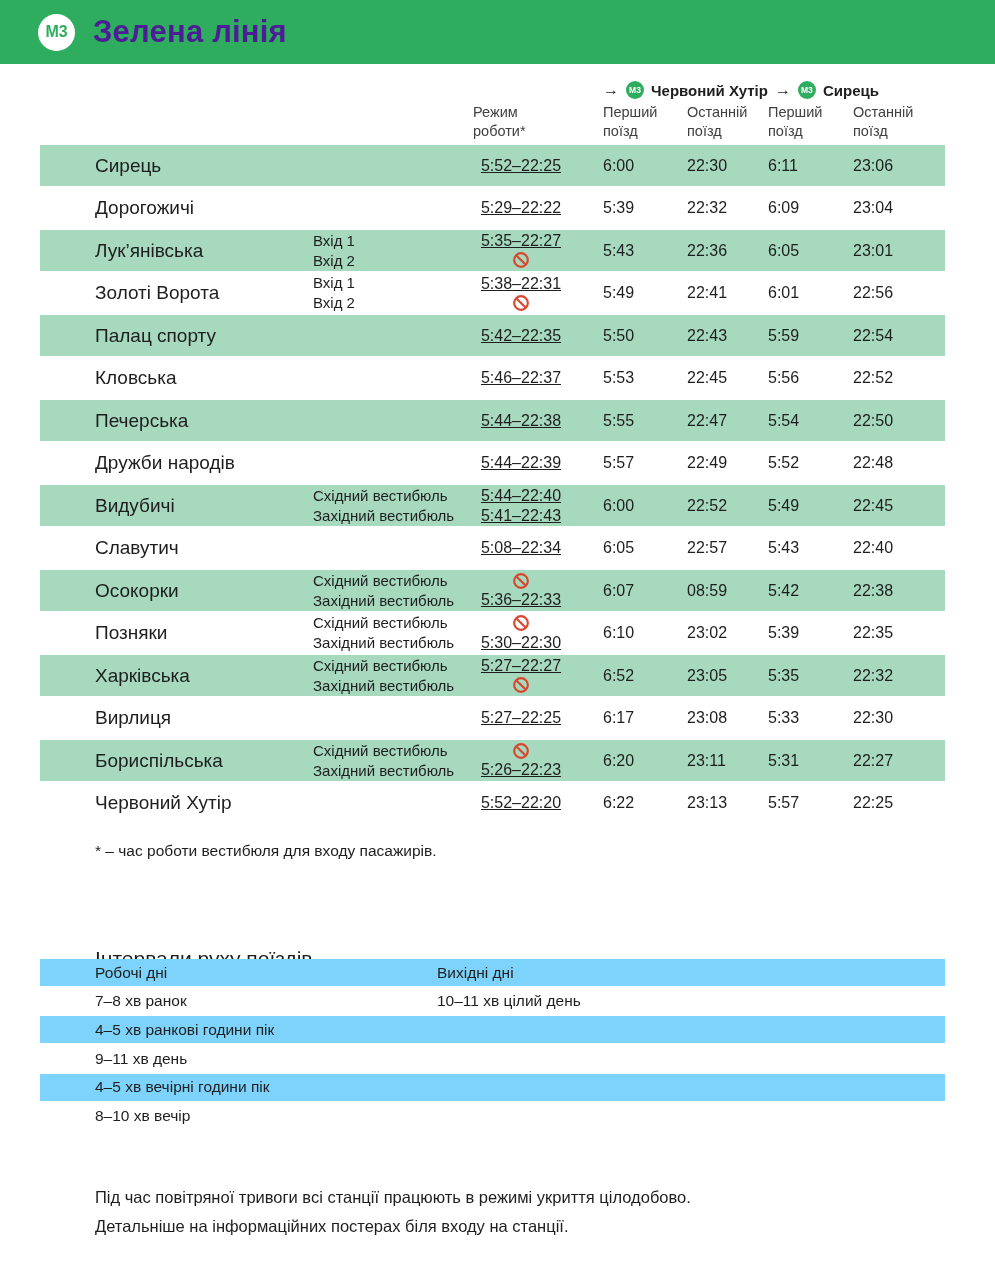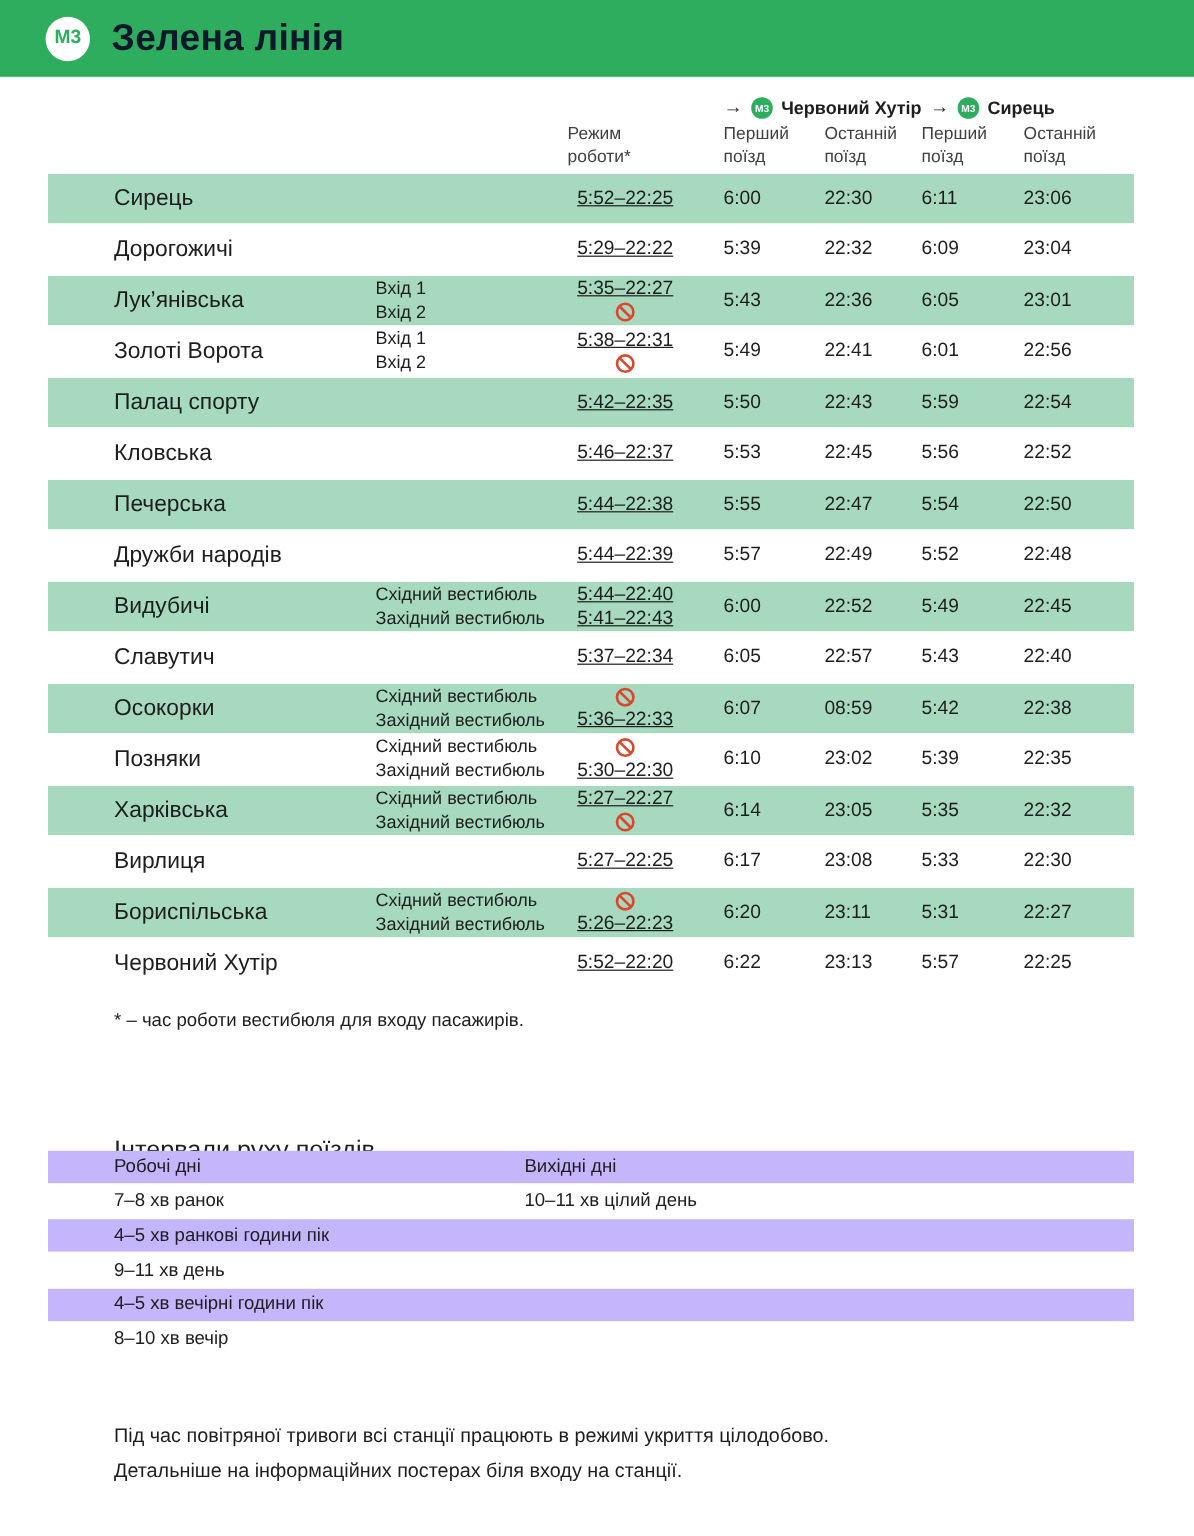--- a/index.html
+++ b/index.html
@@ -13,21 +13,21 @@
   .topbar {
     position:absolute; top:0; left:0; width:995px; height:64px;
     background:#2fad5f; display:flex; align-items:center;
     padding-left:38px; gap:18px;
   }
   .badge-white {
     width:37px; height:37px; border-radius:50%; background:#ffffff;
     color:#2fad5f; display:flex; align-items:center; justify-content:center;
     font-weight:bold; font-size:16px; flex:0 0 auto;
   }
-  .page-title { color:#0f172a; font-size:31px; font-weight:600; letter-spacing:.2px; }
+  .page-title { color:#4c1d95; font-size:31px; font-weight:600; letter-spacing:.2px; }
 
   
   .dirline {
     position:absolute; top:81px; left:603px; display:flex; align-items:center;
     gap:7px; font-size:15px; font-weight:600; color:#1e1e1e; white-space:nowrap;
   }
   .arrow { font-weight:600; font-size:16px; }
   .badge-green {
     width:18px; height:18px; border-radius:50%; background:#2fad5f; color:#ffffff;
     font-size:8.5px; font-weight:bold; display:flex; align-items:center; justify-content:center;
@@ -55,21 +55,21 @@
   .c-t { font-size:16px; white-space:nowrap; }
   .c-t0 { left:563px; } .c-t1 { left:647px; } .c-t2 { left:728px; } .c-t3 { left:813px; }
   .noentry { display:flex; align-items:center; justify-content:center; height:19px; }
 
   .footnote { position:absolute; left:95px; top:842px; font-size:15.5px; color:#1e1e1e; }
 
   
   .ititle { position:absolute; left:95px; top:925px; font-size:21px; font-weight:400; color:#1e1e1e;margin-top:22px; }
   #interval-rows { position:absolute; top:959px; left:40px; width:905px; }
   .irow { position:relative; height:27px; margin-bottom:1.7px; font-size:15.5px; }
-  .irow.green { background:#c4b5fd; }
+  .irow.green { background:#7dd3fc; }
   .ileft  { position:absolute; left:55px;  top:0; bottom:0; display:flex; align-items:center; white-space:nowrap; }
   .iright { position:absolute; left:397px; top:0; bottom:0; display:flex; align-items:center; white-space:nowrap; }
 
   .notice { position:absolute; left:95px; top:1183px; font-size:16.5px; line-height:28.5px; color:#1e1e1e; }
 </style>
 </head>
 <body>
 
 <div class="topbar">
   <span class="badge-white">
@@ -205,21 +205,21 @@
         <div>5:41–22:43</div>
       </div>
       <div class="cell c-t c-t0">6:00</div>
       <div class="cell c-t c-t1">22:52</div>
       <div class="cell c-t c-t2">5:49</div>
       <div class="cell c-t c-t3">22:45</div>
     </div>
     <div class="srow">
       <div class="cell c-station">Славутич</div>
       <div class="cell c-mode">
-        <div>5:37–22:34</div>
+        <div>5:08–22:34</div>
       </div>
       <div class="cell c-t c-t0">6:05</div>
       <div class="cell c-t c-t1">22:57</div>
       <div class="cell c-t c-t2">5:43</div>
       <div class="cell c-t c-t3">22:40</div>
     </div>
     <div class="srow green">
       <div class="cell c-station">Осокорки</div>
       <div class="cell c-entrance">
         <div>Східний вестибюль</div>
@@ -267,21 +267,21 @@
       </div>
       <div class="cell c-mode">
         <div>5:27–22:27</div>
         <div class="noentry">
           <svg viewBox="0 0 20 20" width="18" height="18" aria-hidden="true">
             <circle cx="10" cy="10" r="7.6" fill="none" stroke="#d9472f" stroke-width="2.4"></circle>
             <line x1="4.9" y1="4.9" x2="15.1" y2="15.1" stroke="#d9472f" stroke-width="2.4"></line>
           </svg>
         </div>
       </div>
-      <div class="cell c-t c-t0">6:14</div>
+      <div class="cell c-t c-t0">6:52</div>
       <div class="cell c-t c-t1">23:05</div>
       <div class="cell c-t c-t2">5:35</div>
       <div class="cell c-t c-t3">22:32</div>
     </div>
     <div class="srow">
       <div class="cell c-station">Вирлиця</div>
       <div class="cell c-mode">
         <div>5:27–22:25</div>
       </div>
       <div class="cell c-t c-t0">6:17</div>

